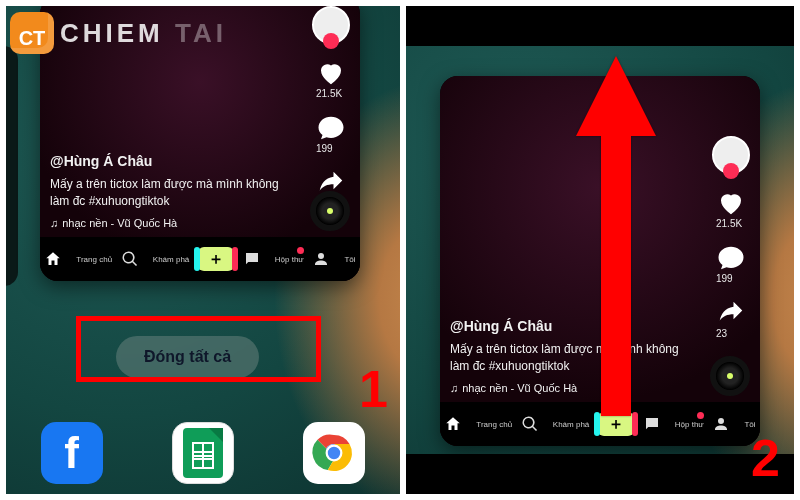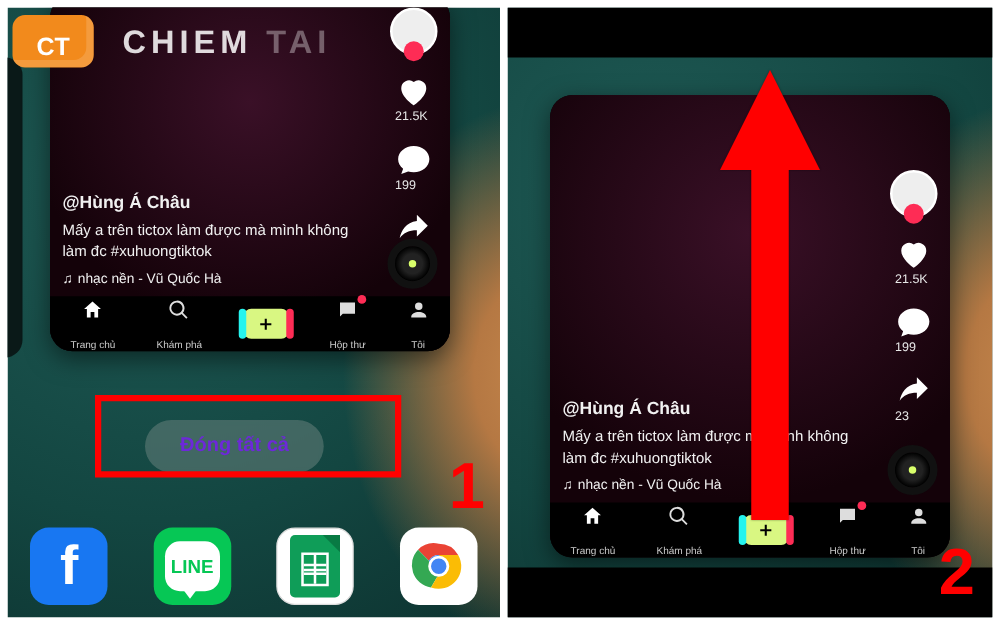--- a/index.html
+++ b/index.html
@@ -28,28 +28,28 @@
       radial-gradient(circle at 30% 30%, #1f5a55 0%, #134641 60%, #0d3330 100%);
   }
   
   .watermark {
     position: absolute; left: 4px; top: 6px;
     display: flex; align-items: center; gap: 6px;
     color: #e6e6e6;
     z-index: 50;
   }
   .ct-badge {
-    width: 65px; height: 42px; border-radius: 10px;
+    width: 44px; height: 42px; border-radius: 10px;
     background: #f28a1c;
     display: flex; align-items: flex-end; justify-content: center;
     color: #fff; font-weight: 800; font-size: 20px;
     box-shadow: inset -6px -6px 0 rgba(255,255,255,.15);
     padding-bottom: 4px;
   }
-  .watermark-text { display:flex; flex-direction:row; line-height:1;margin-left:17px; }
+  .watermark-text { display:flex; flex-direction:row; line-height:1; }
   .watermark-text .line1 { font-size: 26px; letter-spacing: 4px; font-weight: 700; color: rgba(255,255,255,.85); }
   .watermark-text .line1 .dim { color: rgba(255,255,255,.35); }
   .watermark-text .line2 { font-size: 12px; letter-spacing: 10px; text-align:center; color: rgba(255,255,255,.7); margin-top:2px; }
 
   
   .app-card {
     position: absolute;
     background: #000;
     border-radius: 18px;
     overflow: hidden;
@@ -90,21 +90,21 @@
   }
   .caption .user { font-weight:700; font-size:14px; margin-bottom:4px; }
   .caption .music { margin-top:6px; font-size:11px; display:flex; align-items:center; gap:4px; }
 
   .navbar {
     position:absolute; left:0; right:0; bottom:0; height:44px;
     background:#000;
     display:flex; justify-content:space-around; align-items:center;
     color:#aaa; font-size:8px;
   }
-  .nav-item { display:flex; flex-direction:column; align-items:center; gap:14px; }
+  .nav-item { display:flex; flex-direction:row; align-items:center; gap:14px; }
   .nav-item svg { width:18px; height:18px; fill:#ddd; }
   .nav-item.active svg { fill:#fff; }
   .nav-item span { color:#ccc; }
   .nav-add {
     width:36px; height:24px; border-radius:6px;
     background:#d9f782;
     position:relative;
     display:flex; align-items:center; justify-content:center;
   }
   .nav-add::before, .nav-add::after{
@@ -112,21 +112,21 @@
   }
   .nav-add::before{ left:-4px; background:#25f4ee; }
   .nav-add::after{ right:-4px; background:#fe2c55; }
   .nav-add .plus{ position:relative; z-index:1; color:#000; font-weight:900; font-size:16px; }
   .nav-inbox { position:relative;align-items:center; }
   .nav-inbox .dot{ position:absolute; top:-3px; right:0; width:7px; height:7px; border-radius:50%; background:#fe2c55; }
 
   
   .close-all {
     position:absolute;
-    color:#6d28d9; font-size:16px; font-weight:600;
+    color:#0f172a; font-size:16px; font-weight:600;
     padding:12px 28px;
     border-radius:999px;
     background: rgba(120,140,135,.45);
     backdrop-filter: blur(2px);
   }
   .highlight-box {
     position:absolute; border:5px solid #ff0000;
   }
   .step-number {
     position:absolute; color:#ff0000; font-size:52px; font-weight:900;
@@ -251,25 +251,20 @@
 
     <div class="close-all" style="left:110px; top:330px;">
       <span>Đóng tất cả</span>
     </div>
     <div class="highlight-box" style="left:70px; top:310px; width:245px; height:66px;"></div>
 
     <div class="step-number" style="right:12px; bottom:75px;">1</div>
 
     <div class="dock">
       <div class="dock-icon fb">f</div>
-      <div class="dock-icon line-icon">
-        <div class="bubble">
-            <span>LINE</span>
-          </div>
-      </div>
       <div class="dock-icon sheets">
         <div class="inner">
             <div class="fold"></div>
             <div class="grid"></div>
           </div>
       </div>
       <div class="dock-icon chrome">
         <svg viewBox="0 0 48 48">
           <circle cx="24" cy="24" r="22" fill="#fff"></circle>
           <path fill="#ea4335" d="M24 8a16 16 0 0 1 13.8 8H24a8 8 0 0 0-7 4.1L9.3 12.2A16 16 0 0 1 24 8z"></path>

